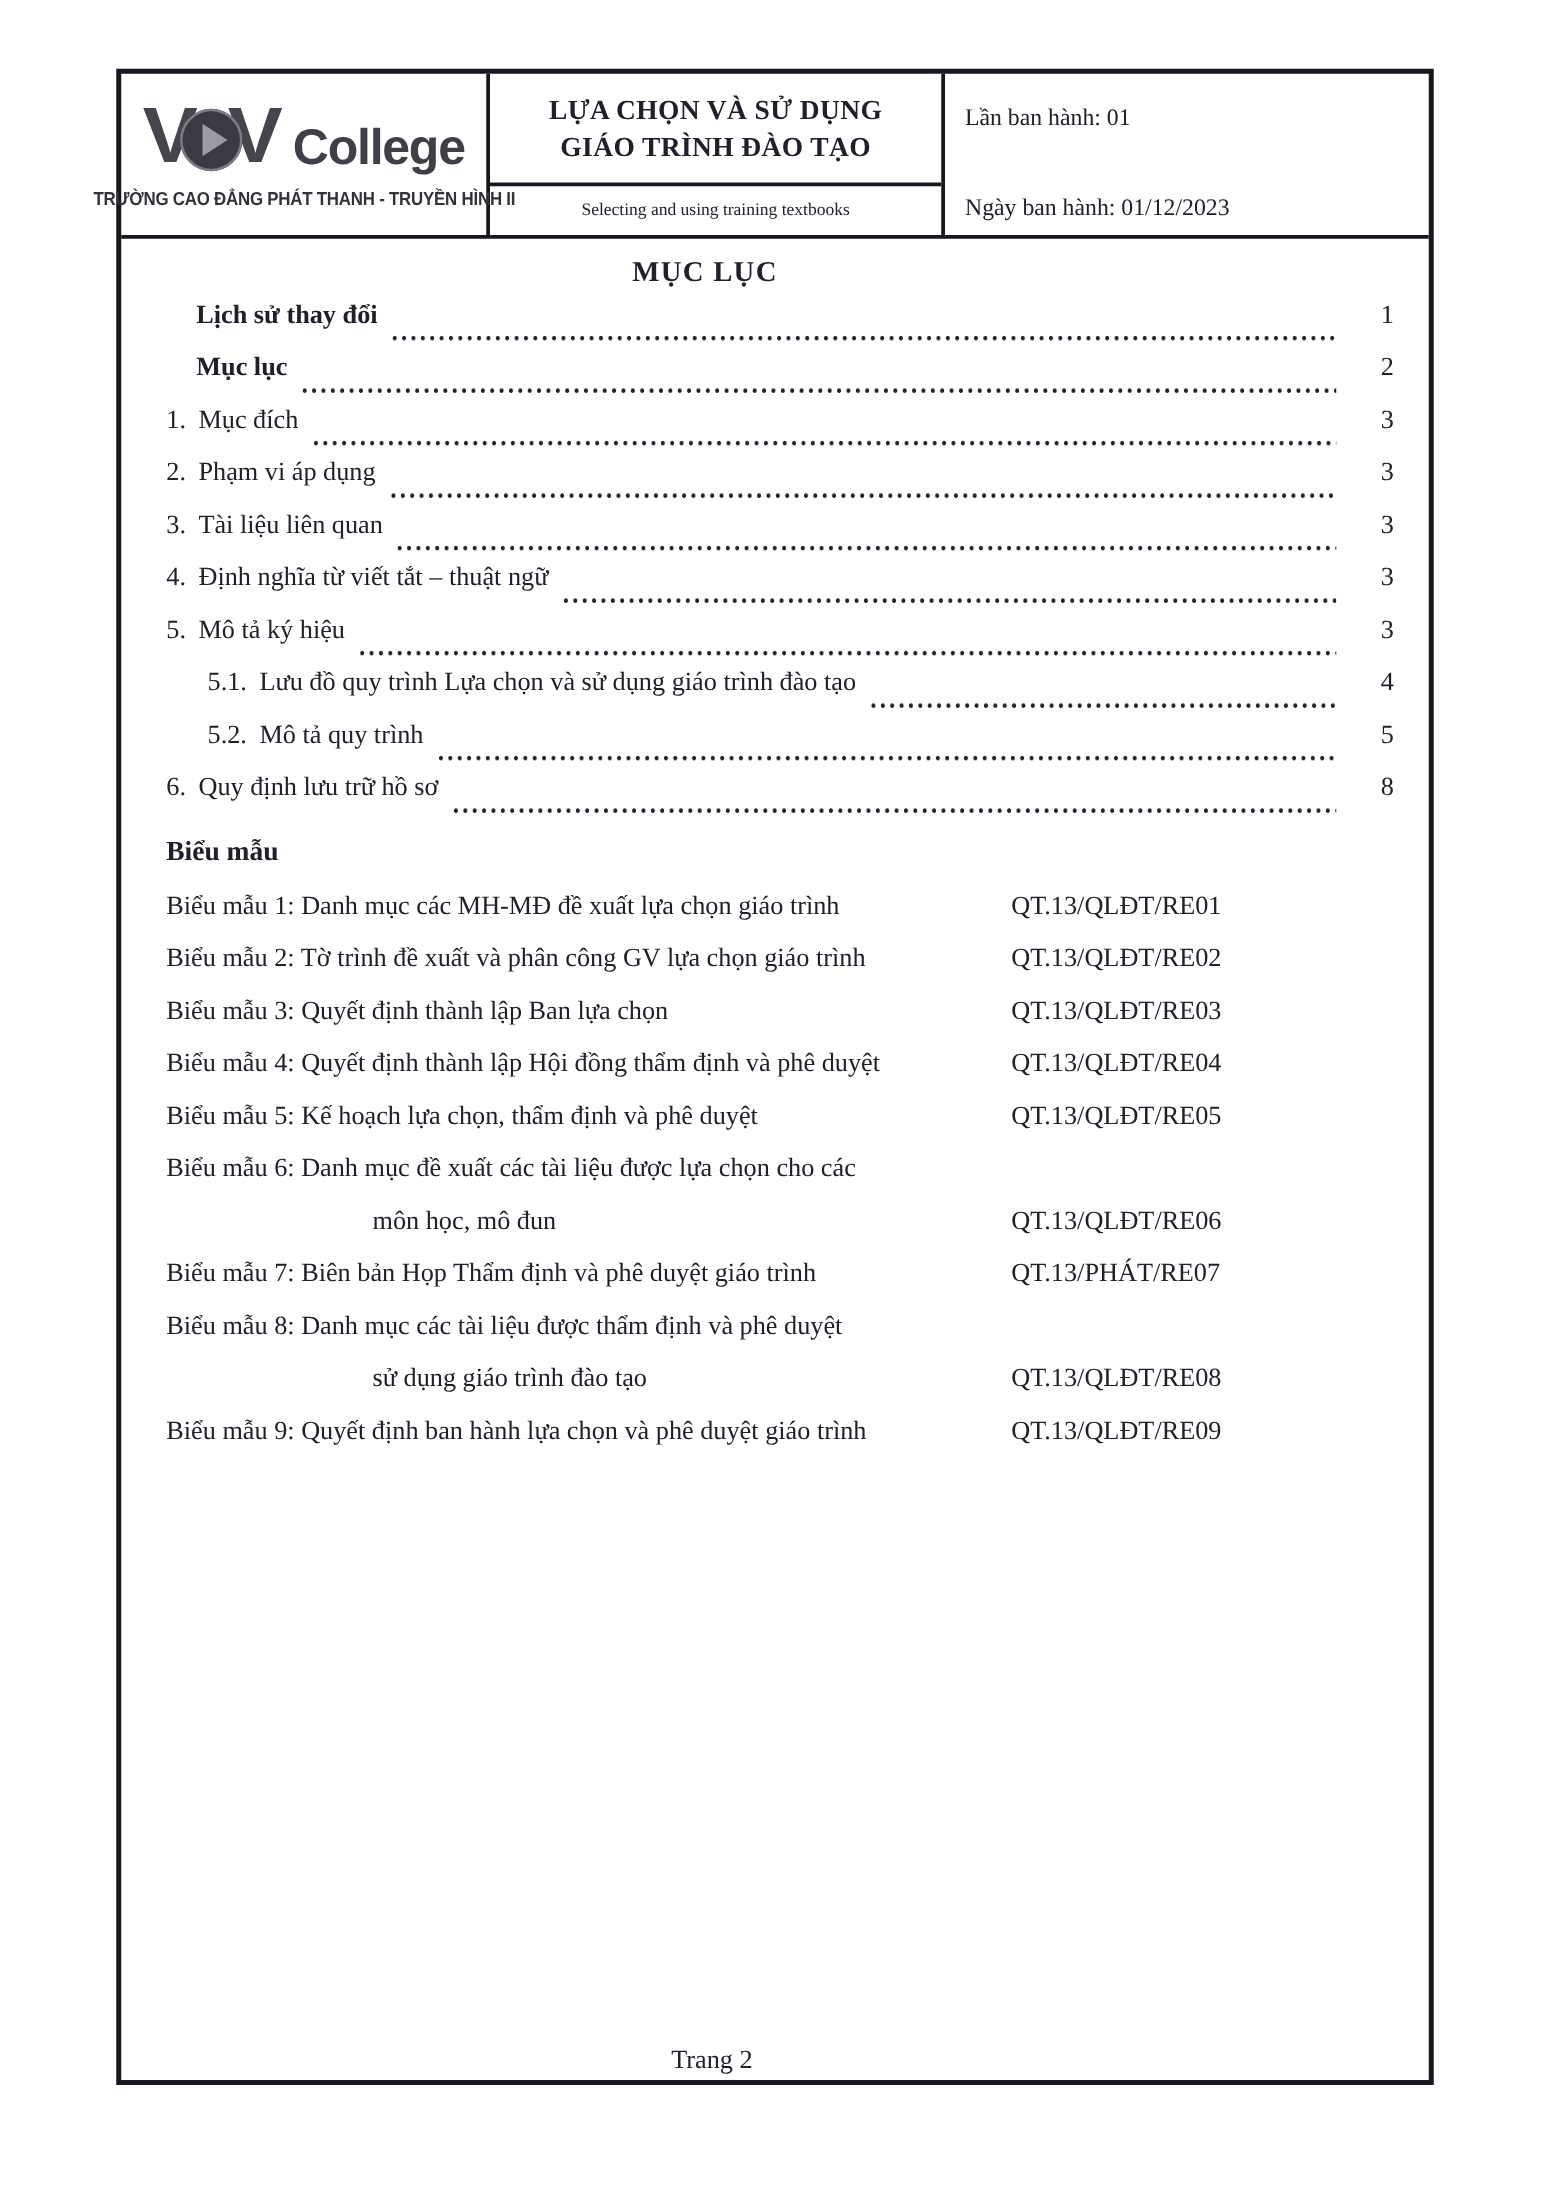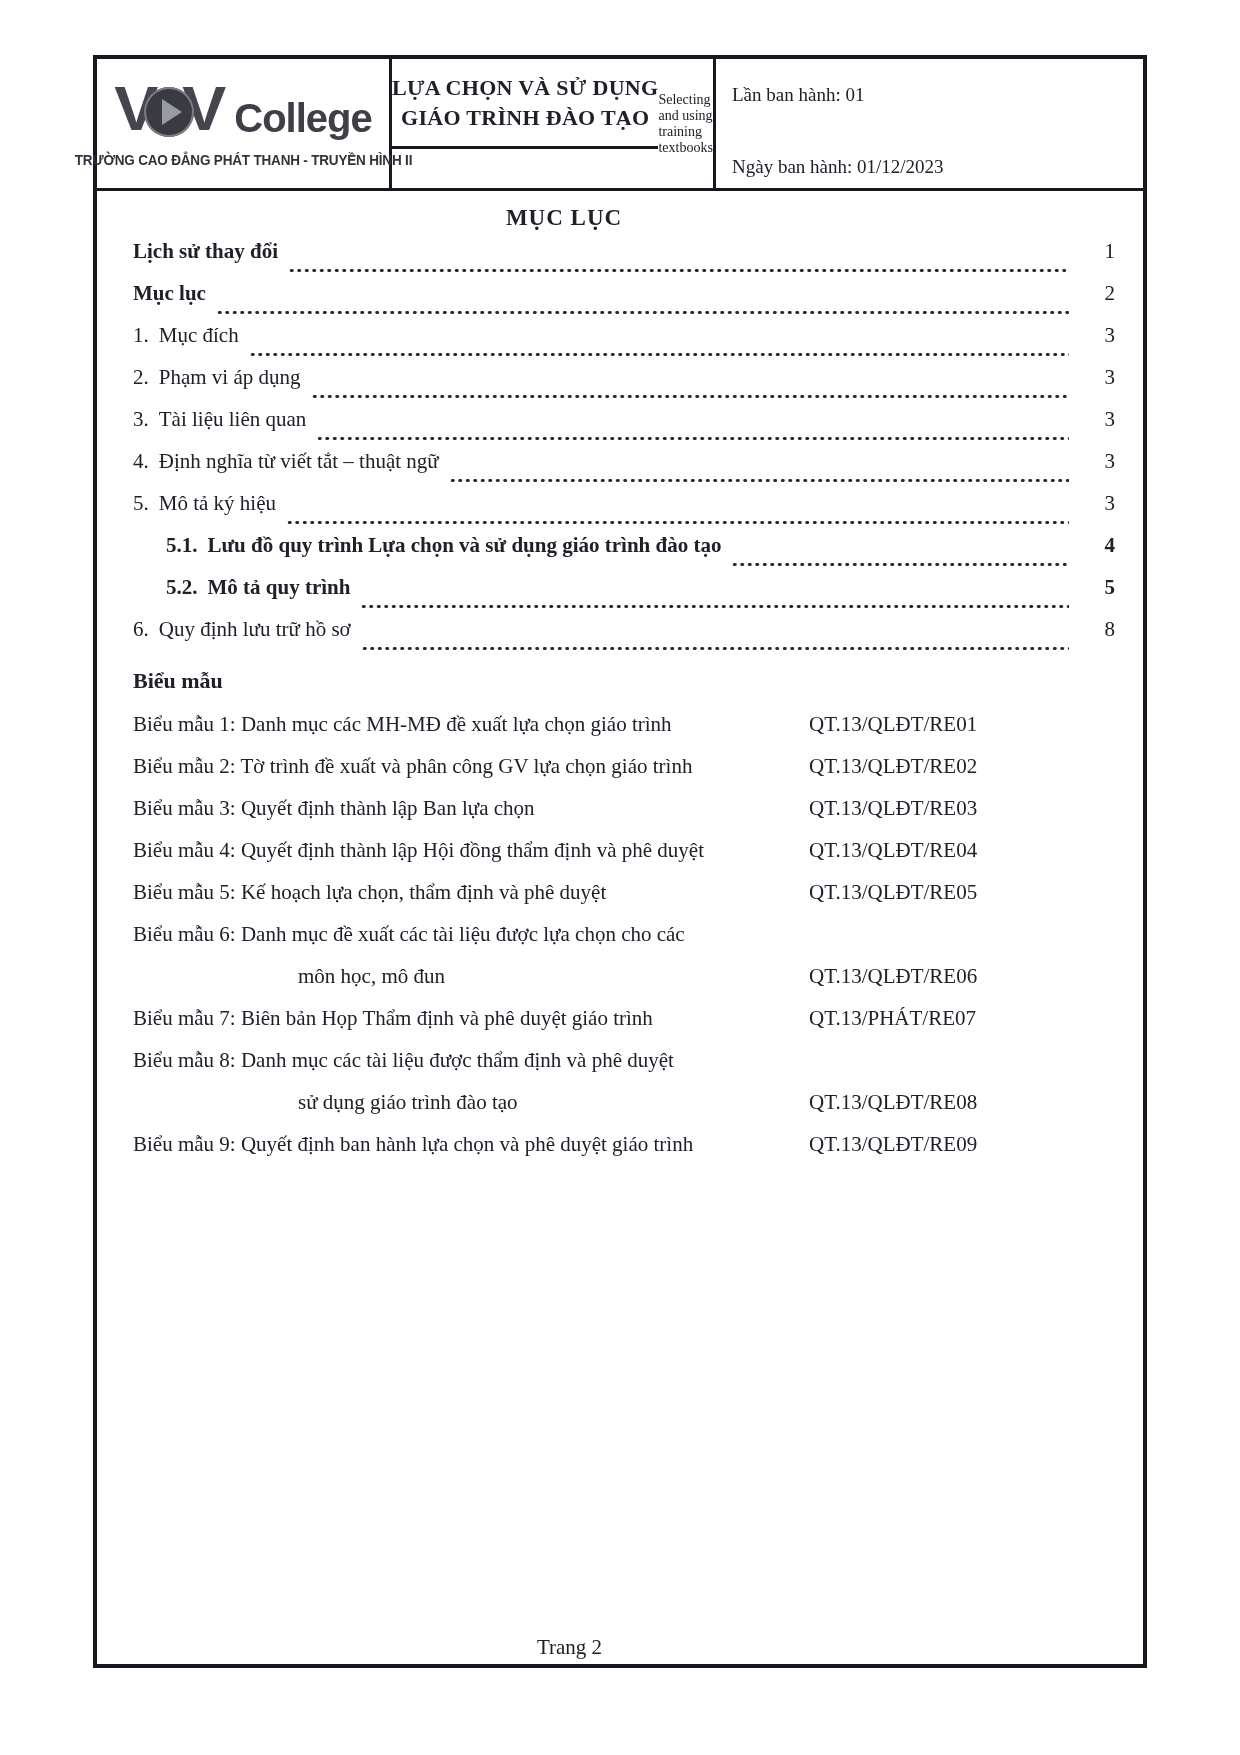--- a/index.html
+++ b/index.html
@@ -54,22 +54,22 @@
     margin-left:12px;position:relative;top:10px;letter-spacing:-1px;
   }
   .school-name{
     margin-top:10px;
     font-family:"Liberation Sans","DejaVu Sans",sans-serif;
     font-weight:bold;font-size:15px;color:#32323b;
     white-space:nowrap;letter-spacing:-.2px;
     transform:scaleX(.9);
   }
   .title-cell{
-    width:324px;border-right:3px solid var(--line);
-    display:flex;flex-direction:row;
+    width:364px;border-right:3px solid var(--line);
+    display:flex;flex-direction:column;
   }
   .title-vi{
     height:90px;border-bottom:3px solid var(--line);
     display:flex;flex-direction:column;align-items:center;justify-content:center;
     font-weight:bold;font-size:22px;line-height:30px;letter-spacing:.3px;
     text-align:center;
   }
   .title-en{
     flex:1;display:flex;align-items:center;justify-content:center;
     font-size:14px;
@@ -81,22 +81,22 @@
   
   .doc-body{padding:8px 28px 0 36px;}
   .toc-title{
     text-align:center;padding-right:120px;
     font-weight:bold;font-size:23px;letter-spacing:1px;
     margin:6px 0 8px 0;
   }
   .toc-row{
     display:flex;align-items:baseline;height:42px;font-size:21px;
   }
-  .toc-row.bold .toc-num,.toc-row.bold .toc-label{font-weight:bold;}
-  .toc-row.indent{padding-left:33px;font-weight:bold;}
+  .toc-row.bold .toc-num,.toc-row.bold .toc-label{font-weight:bold;margin-left:24px;}
+  .toc-row.indent{padding-left:33px;}
   .toc-num{flex:0 0 auto;padding-right:10px;}
   .toc-num:empty{display:none;}
   .toc-label{flex:0 0 auto;}
   .toc-dots{
     flex:1 1 auto;align-self:flex-end;height:5px;margin:0 10px 8px 10px;
     background-image:radial-gradient(circle,#23232e 1.6px,rgba(0,0,0,0) 1.9px);
     background-size:7.5px 5px;background-repeat:repeat-x;background-position:left center;
   }
   .toc-page{flex:0 0 36px;text-align:right;}
   .forms-heading{

